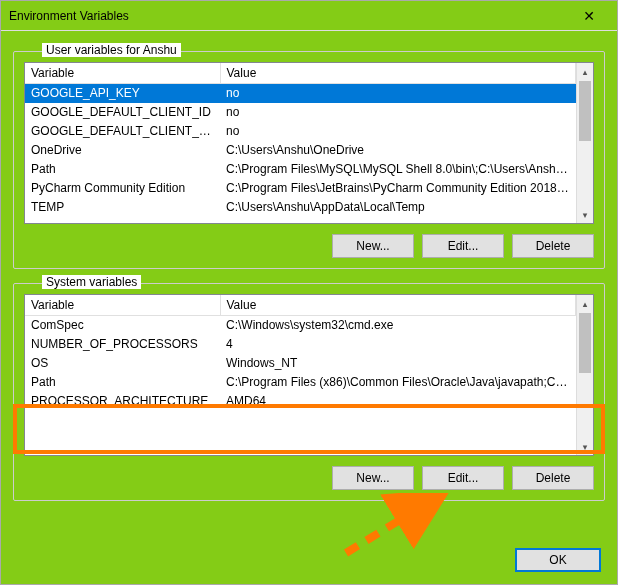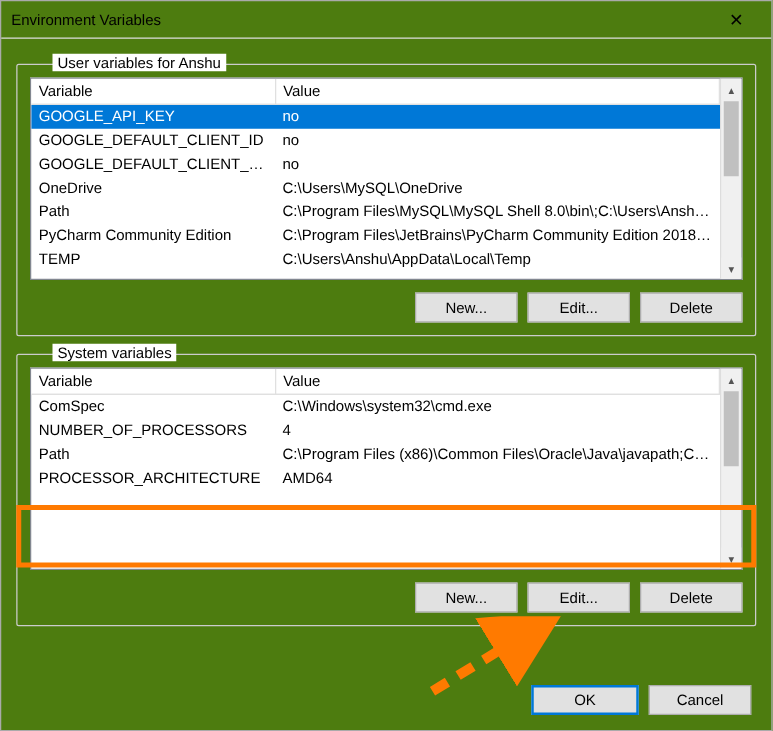--- a/index.html
+++ b/index.html
@@ -1,17 +1,17 @@
 <!DOCTYPE html>
 <html><head>
 <meta charset="utf-8">
 <style>
   * { box-sizing: border-box; margin: 0; padding: 0; }
   body { font-family: "Segoe UI", Tahoma, sans-serif; font-size: 12px; background: #fff; }
-  .window { width: 618px; height: 585px; border: 1px solid #aaa; background: #4d7c0f; position: relative; }
+  .window { width: 618px; height: 585px; border: 1px solid #aaa; background: #84cc16; position: relative; }
   .titlebar { height: 30px; display: flex; align-items: center; padding: 0 8px; border-bottom: 1px solid #ddd; }
   .titlebar .title { flex: 1; font-size: 12px; }
   .titlebar .close { width: 40px; height: 28px; display: flex; align-items: center; justify-content: center; cursor: pointer; font-size: 14px; font-family: Arial,sans-serif; }
   .content { padding: 10px 12px; }
   .group { border: 1px solid #ccc; border-radius: 2px; padding: 10px 10px 10px 10px; margin-bottom: 14px; position: relative; }
   .group-wrap { margin-top: 10px; }
   .group-label { position: absolute; top: -9px; left: 8px; background: #fff; padding: 0 4px; font-size: 12px; margin-left: 20px; }
   .table-container { border: 1px solid #828790; height: 162px; display: flex; background: #fff; }
   .table-wrap { flex: 1; overflow: hidden; }
   table { width: 100%; border-collapse: collapse; table-layout: fixed; }
@@ -60,21 +60,21 @@
               <tr>
                 <td>GOOGLE_DEFAULT_CLIENT_ID</td>
                 <td>no</td>
               </tr>
               <tr>
                 <td>GOOGLE_DEFAULT_CLIENT_S...</td>
                 <td>no</td>
               </tr>
               <tr>
                 <td>OneDrive</td>
-                <td>C:\Users\MySQL\OneDrive</td>
+                <td>C:\Users\Anshu\OneDrive</td>
               </tr>
               <tr>
                 <td>Path</td>
                 <td>C:\Program Files\MySQL\MySQL Shell 8.0\bin\;C:\Users\Anshu\Ap...</td>
               </tr>
               <tr>
                 <td>PyCharm Community Edition</td>
                 <td>C:\Program Files\JetBrains\PyCharm Community Edition 2018.3.5\b...</td>
               </tr>
               <tr>
@@ -113,20 +113,24 @@
             <tbody>
               <tr>
                 <td>ComSpec</td>
                 <td>C:\Windows\system32\cmd.exe</td>
               </tr>
               <tr>
                 <td>NUMBER_OF_PROCESSORS</td>
                 <td>4</td>
               </tr>
               <tr>
+                <td>OS</td>
+                <td>Windows_NT</td>
+              </tr>
+              <tr>
                 <td>Path</td>
                 <td>C:\Program Files (x86)\Common Files\Oracle\Java\javapath;C:\Pro...</td>
               </tr>
               <tr>
                 <td>PROCESSOR_ARCHITECTURE</td>
                 <td>AMD64</td>
               </tr>
             </tbody>
           </table>
         </div>
@@ -141,21 +145,20 @@
         <button class="btn">Edit...</button>
         <button class="btn">Delete</button>
       </div>
     </div>
     </div>
 
   </div>
 
   <div class="ok-cancel">
     <button class="btn ok">OK</button>
-    <button class="btn">Cancel</button>
   </div>
 
   <div class="highlight-box"></div>
   <svg class="arrow-annot" width="120" height="70">
     <defs>
       <marker id="ahead" markerWidth="8" markerHeight="8" refX="5" refY="4" orient="auto">
         <polygon points="0,0 8,4 0,8" fill="#ff7a00"></polygon>
       </marker>
     </defs>
     <line x1="10" y1="60" x2="95" y2="8" stroke="#ff7a00" stroke-width="8" stroke-dasharray="14,10" marker-end="url(#ahead)"></line>

